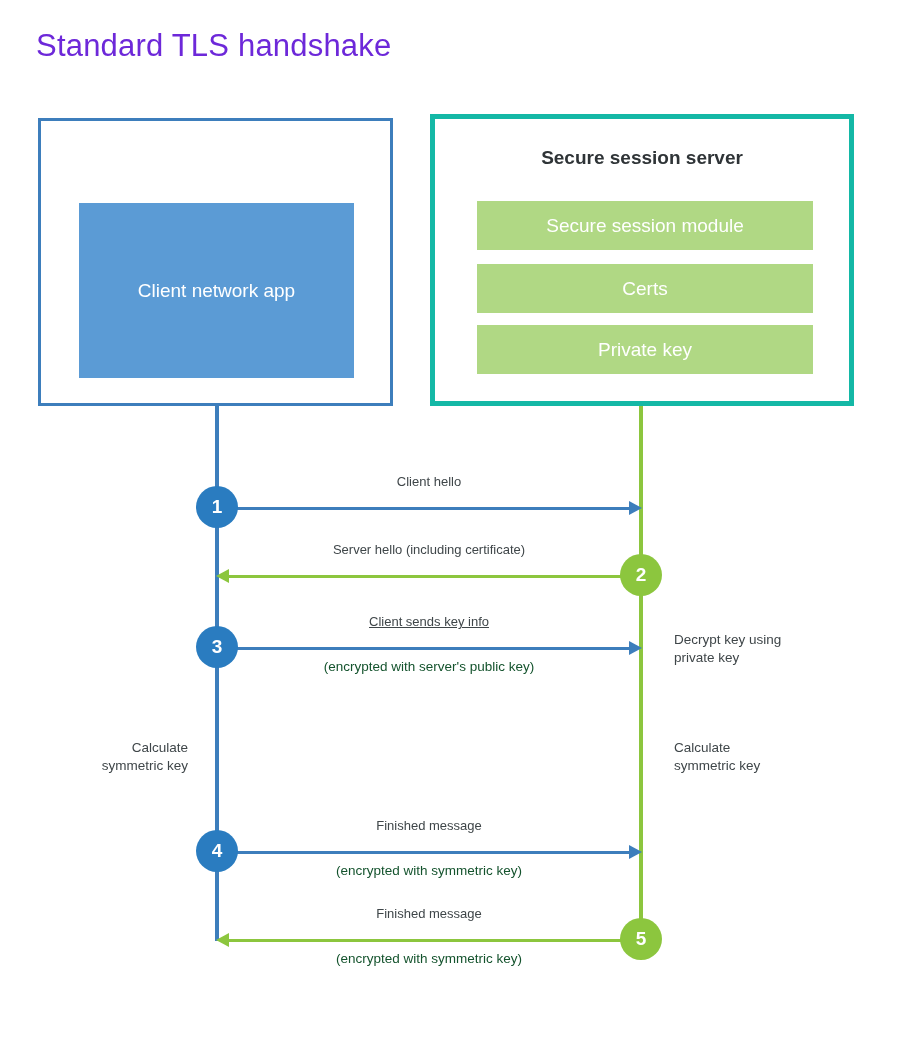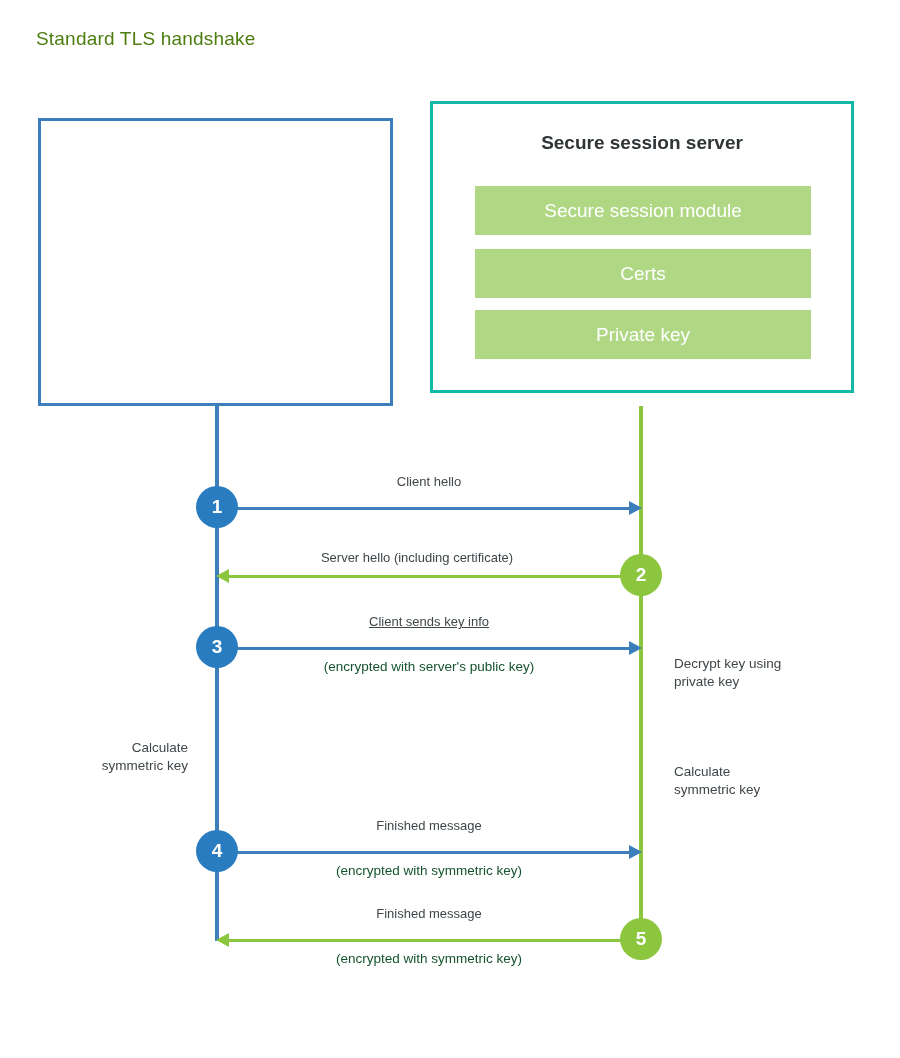--- a/index.html
+++ b/index.html
@@ -13,46 +13,46 @@
     position: relative;
     font-family: "Liberation Sans", "DejaVu Sans", sans-serif;
     overflow: hidden;
   }
 
   
   #diagram-title {
     position: absolute;
     left: 36px;
     top: 28px;
-    font-size: 19px;
+    font-size: 31px;
     font-weight: 300;
-    color: #4d7c0f;
+    color: #6d28d9;
     letter-spacing: 0.2px;
     white-space: nowrap;
   }
 
   
   .entity-box {
     position: absolute;
     background: #ffffff;
     box-sizing: border-box;
   }
   #client-device-box {
     left: 38px;
     top: 118px;
     width: 355px;
     height: 288px;
     border: 3px solid #3d7ebc;
   }
   #secure-server-box {
     left: 430px;
-    top: 101px;
+    top: 114px;
     width: 424px;
     height: 292px;
-    border: 3px solid #14b8a6;
+    border: 5px solid #14b8a6;
   }
   .entity-title {
     position: absolute;
     left: 0;
     right: 0;
     top: 28px;
     text-align: center;
     font-size: 19px;
     font-weight: bold;
     color: #2f3437;
@@ -173,28 +173,30 @@
 
   
   .annotation {
     position: absolute;
     font-size: 13.5px;
     color: #3f4649;
     line-height: 1.3;
     white-space: pre-line;
   }
   .annotation.left { text-align: right; }
-  .annotation.right { text-align: left; margin-top: 24px; }
+  .annotation.right { text-align: left; }
 </style>
 </head>
 <body>
 
 <div id="diagram-title">Standard TLS handshake</div>
 
 <div class="entity-box" id="client-device-box">
+  <div id="client-app-block">Client network
+app</div>
 </div>
 
 <div class="entity-box" id="secure-server-box">
   <div class="entity-title">Secure session server</div>
   <div class="server-block" id="server-block-1">Certs</div>
   <div class="server-block" id="server-block-0">Secure session module</div>
   <div class="server-block" id="server-block-2">Private key</div>
 </div>
 
 <div class="lifeline" id="client-lifeline"></div>
@@ -203,21 +205,21 @@
 <div class="message arrow-right blue-arrow" style="left:217px; top:507px; width:424px;">
   <div class="arrow-line" style="left:0; right:12px;"></div>
   <div class="arrow-head"></div>
   <div class="msg-label primary" style="left:212px;">Client hello</div>
 </div>
 <div class="step-circle step-blue" style="left:196px; top:486px;">1</div>
 
 <div class="message arrow-left green-arrow" style="left:217px; top:575px; width:424px;">
   <div class="arrow-line" style="left:12px; right:0;"></div>
   <div class="arrow-head"></div>
-  <div class="msg-label primary" style="left:200px;margin-top:8px;">Server hello (including certificate)</div>
+  <div class="msg-label primary" style="left:212px;">Server hello (including certificate)</div>
 </div>
 <div class="step-circle step-green" style="left:620px; top:554px;">2</div>
 
 <div class="message arrow-right blue-arrow" style="left:217px; top:647px; width:424px;">
   <div class="arrow-line" style="left:0; right:12px;"></div>
   <div class="arrow-head"></div>
   <div class="msg-label primary" style="left:212px;text-decoration:underline;">Client sends key info</div>
   <div class="msg-label sub" style="left:212px;">(encrypted with server's public key)</div>
 </div>
 <div class="step-circle step-blue" style="left:196px; top:626px;">3</div>

